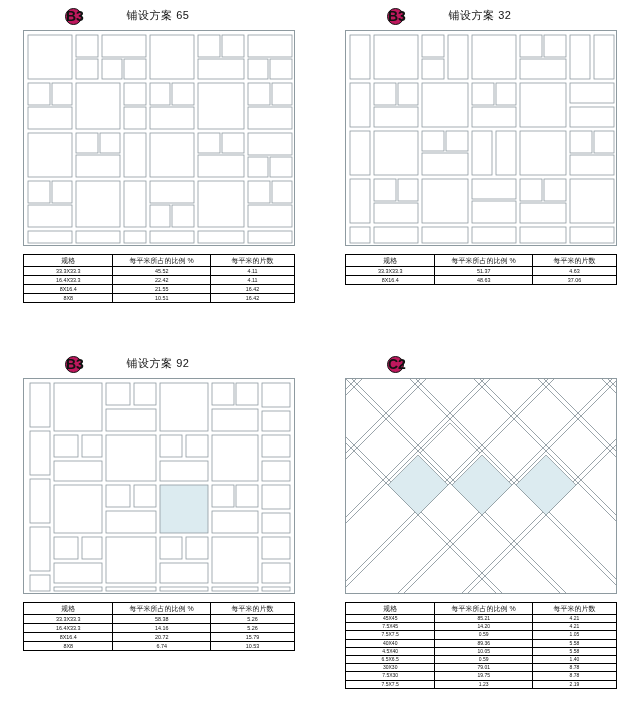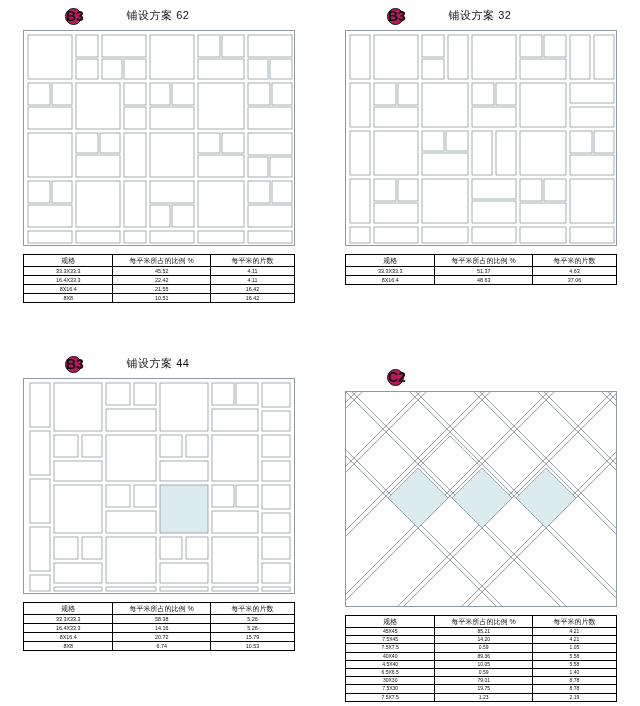--- a/index.html
+++ b/index.html
@@ -15,21 +15,21 @@
     background: #fff;
   }
   .panel {
     position: absolute;
     width: 306px;
     height: 340px;
   }
   .p1 { left: 5px;   top: 4px; }
   .p2 { left: 327px; top: 4px; }
   .p3 { left: 5px;   top: 352px; }
-  .p4 { left: 327px; top: 365px; }
+  .p4 { left: 327px; top: 352px; }
 
   .badge {
     position: absolute;
     left: 12px; top: 4px;
     width: 17px; height: 17px;
     border: 1px solid #111;
     border-radius: 50%;
     font-size: 14px;
     line-height: 15px;
     text-align: center;
@@ -91,21 +91,21 @@
   .p4 table.spec th, .p4 table.spec td { height: 7.2px; line-height: 7.2px; }
   .p4 table.spec thead th { height: 11px; line-height: 11px; font-size: 7px; }
 </style>
 </head>
 <body>
 
 <div class="page">
 
   <div class="panel p1">
     <div class="badge">B3</div>
-    <div class="panel-title">铺设方案 62</div>
+    <div class="panel-title">铺设方案 65</div>
     <div class="art">
       <svg width="272" height="216" viewBox="0 0 272 216" xmlns="http://www.w3.org/2000/svg">
         <g fill="#ffffff" stroke="#8e9aa0" stroke-width="0.8">
 
           <rect x="4" y="4" width="44" height="44"></rect>
           <rect x="52" y="4" width="22" height="22"></rect>
           <rect x="52" y="28" width="22" height="20"></rect>
           <rect x="78" y="4" width="44" height="22"></rect>
           <rect x="78" y="28" width="20" height="20"></rect>
           <rect x="100" y="28" width="22" height="20"></rect>
@@ -292,21 +292,21 @@
           <td>8X16.4</td>
           <td>48.63</td>
           <td>37.06</td>
         </tr>
       </tbody>
     </table>
   </div>
 
   <div class="panel p3">
     <div class="badge">B3</div>
-    <div class="panel-title">铺设方案 44</div>
+    <div class="panel-title">铺设方案 92</div>
     <div class="art">
       <svg width="272" height="216" viewBox="0 0 272 216" xmlns="http://www.w3.org/2000/svg">
         <g fill="#ffffff" stroke="#8e9aa0" stroke-width="0.8">
 
           <rect x="6" y="4" width="20" height="44"></rect>
           <rect x="30" y="4" width="48" height="48"></rect>
           <rect x="82" y="4" width="24" height="22"></rect>
           <rect x="110" y="4" width="22" height="22"></rect>
           <rect x="82" y="30" width="50" height="22"></rect>
           <rect x="136" y="4" width="48" height="48"></rect>

